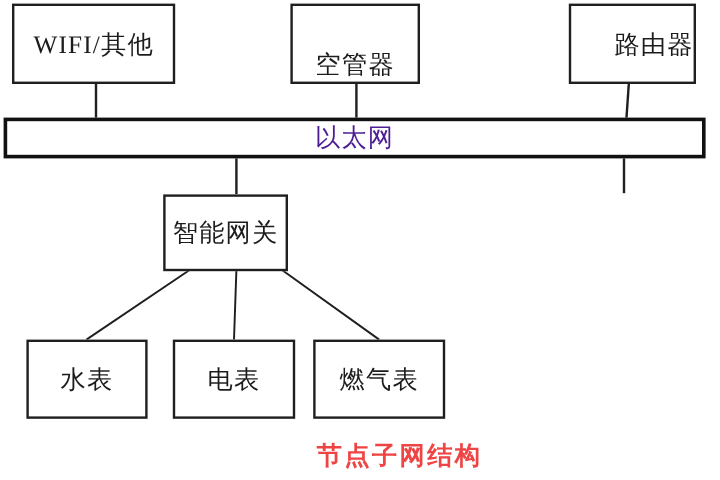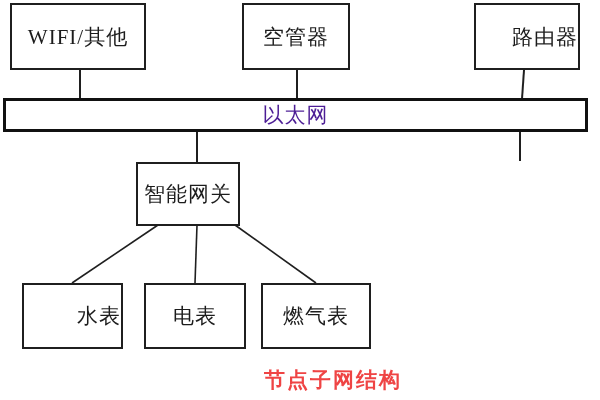--- a/index.html
+++ b/index.html
@@ -46,27 +46,27 @@
     background: #ffffff;
     display: flex;
     align-items: center;
     justify-content: center;
     font-size: 21px;
     color: #4c1d95;
     letter-spacing: 1px;
   }
   
   .n-wifi   { left: 10px;  top: 3px;   width: 136px; height: 67px; }
-  .n-airctl { left: 242px; top: 3px;   width: 108px; height: 67px; }
+  .n-airctl { left: 242px; top: 3px;   width: 108px; height: 67px; align-items: flex-end; }
   .n-router { left: 474px; top: 3px;   width: 106px; height: 67px; justify-content: flex-end; }
   
   .n-gateway { left: 136px; top: 162px; width: 104px; height: 64px; }
   .n-aircon  { left: 469px; top: 161px; width: 103px; height: 66px; }
   
-  .n-water { left: 22px;  top: 283px; width: 101px; height: 66px; justify-content: flex-end; }
+  .n-water { left: 22px;  top: 283px; width: 101px; height: 66px; }
   .n-elec  { left: 144px; top: 283px; width: 102px; height: 66px; }
   .n-gas   { left: 261px; top: 283px; width: 110px; height: 66px; }
   .caption {
     position: absolute;
     left: 233px;
     top: 366px;
     width: 200px;
     text-align: center;
     font-family: "Liberation Sans", "DejaVu Sans", sans-serif;
     font-weight: bold;

